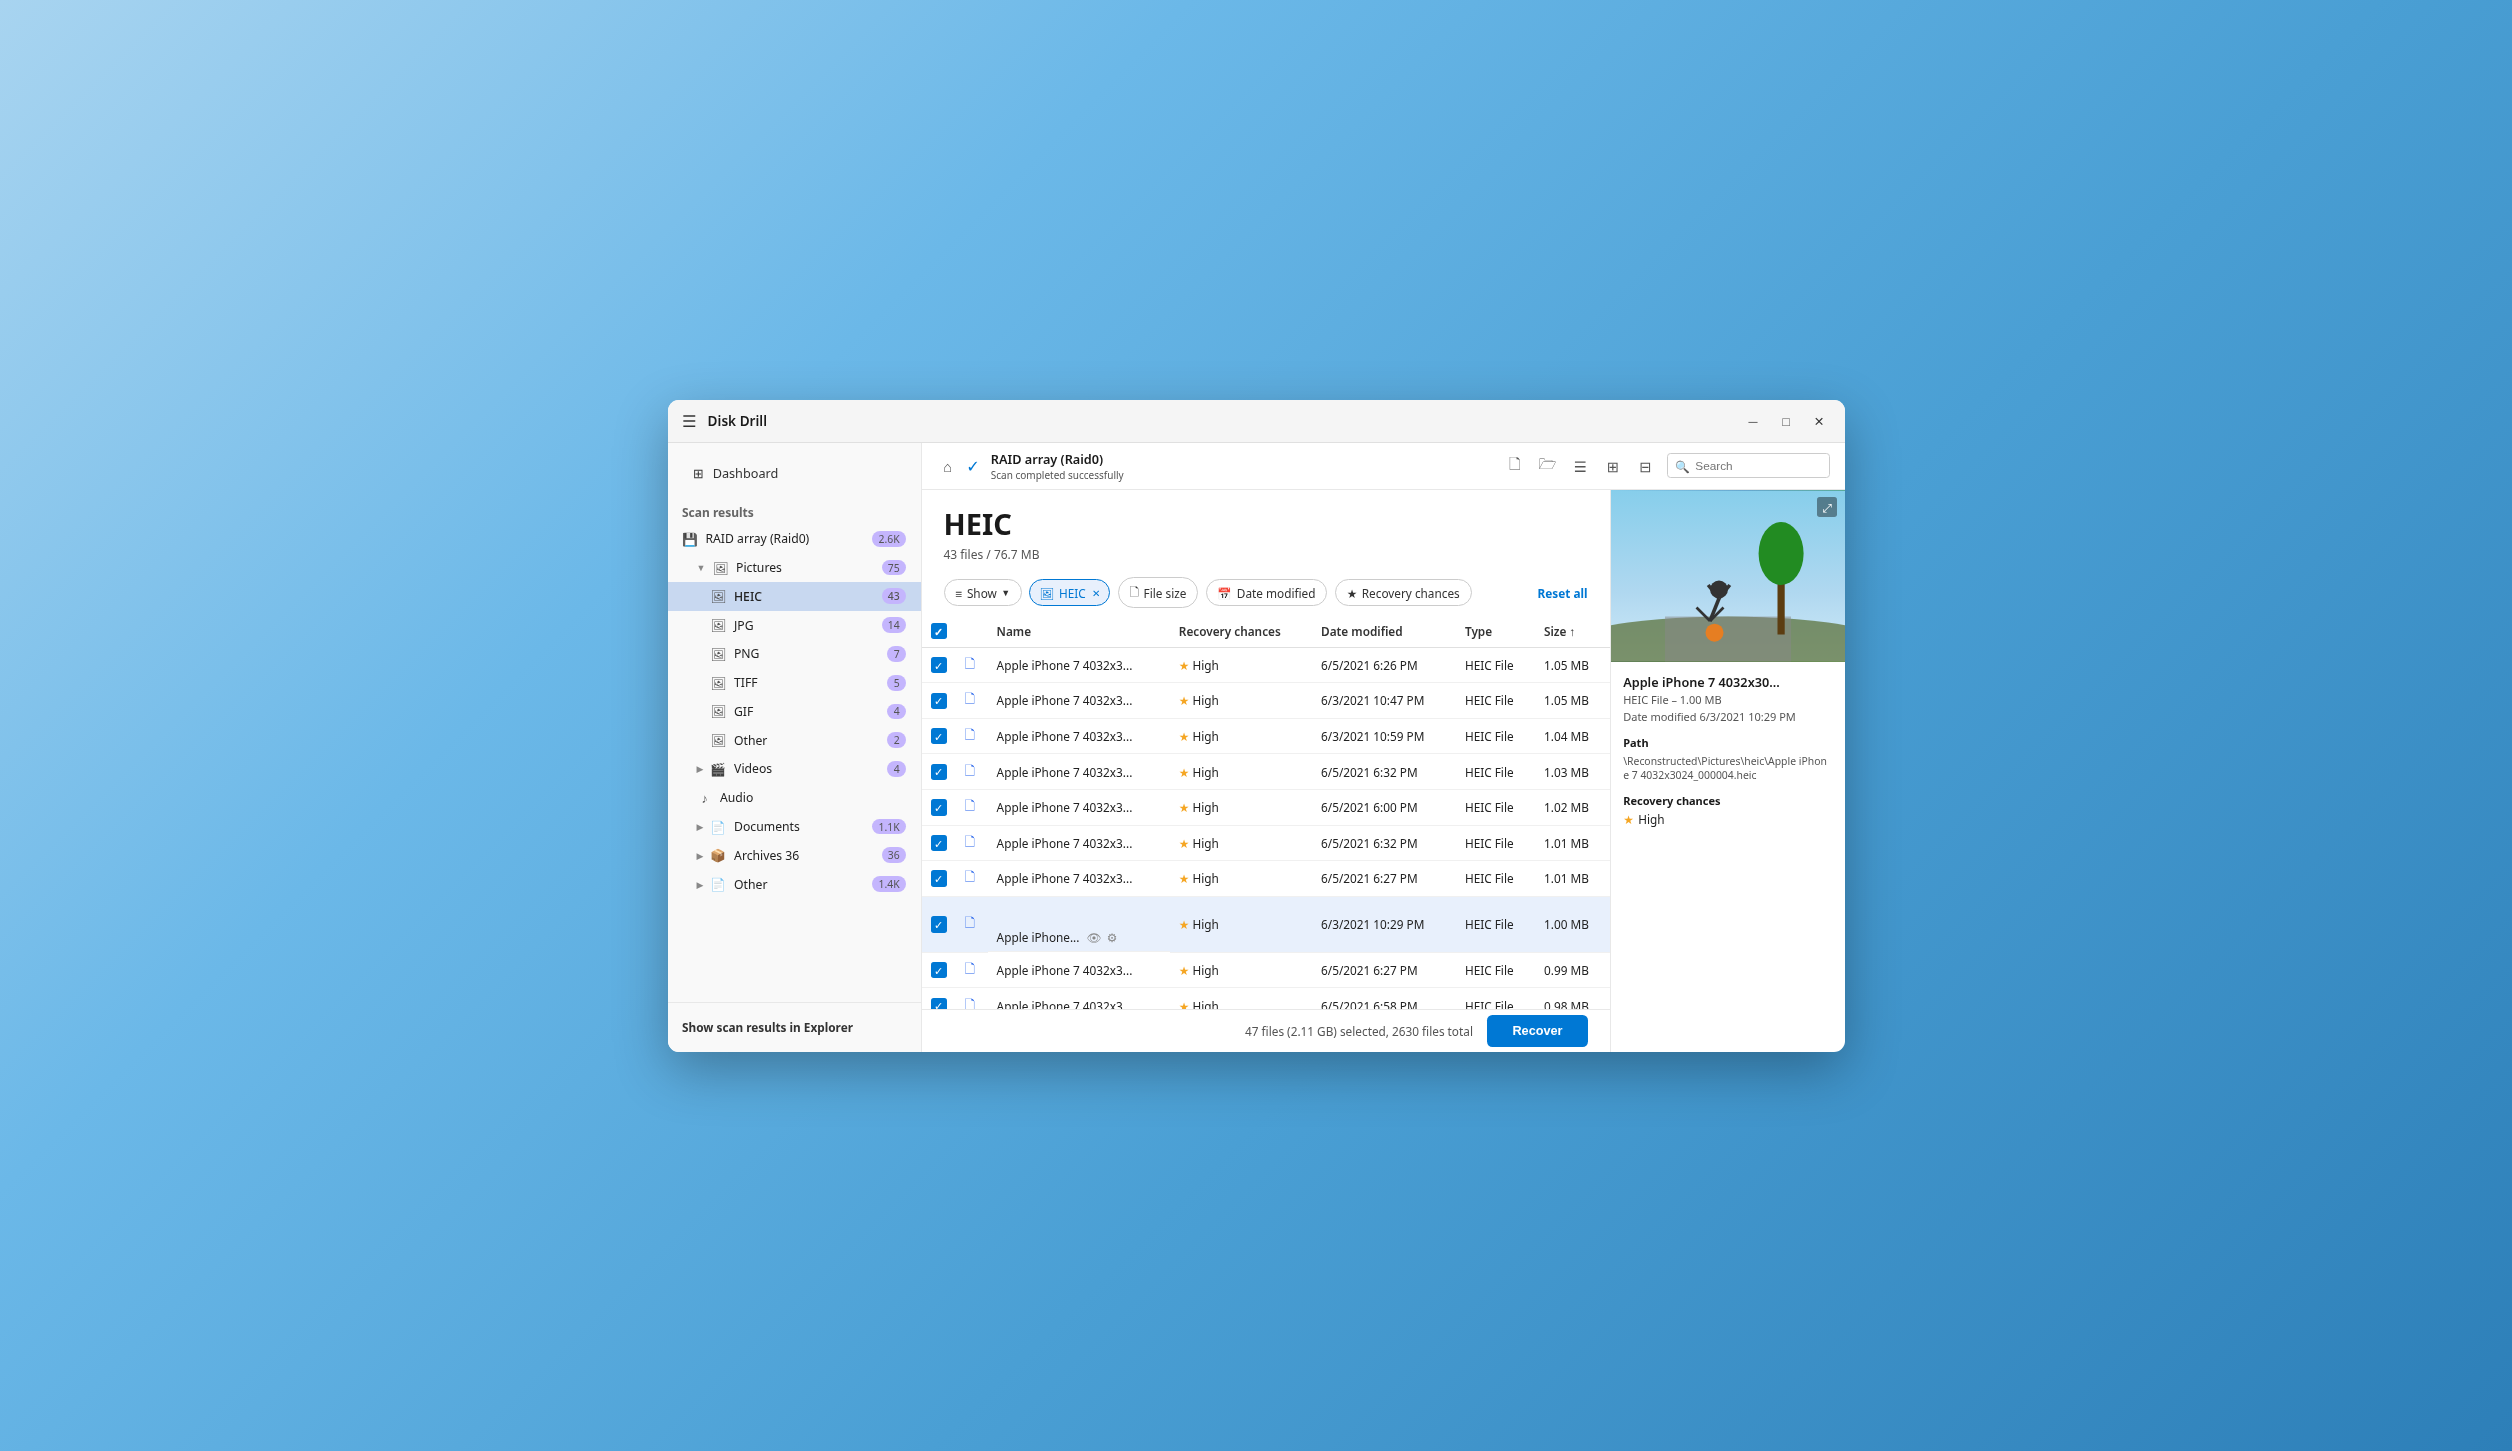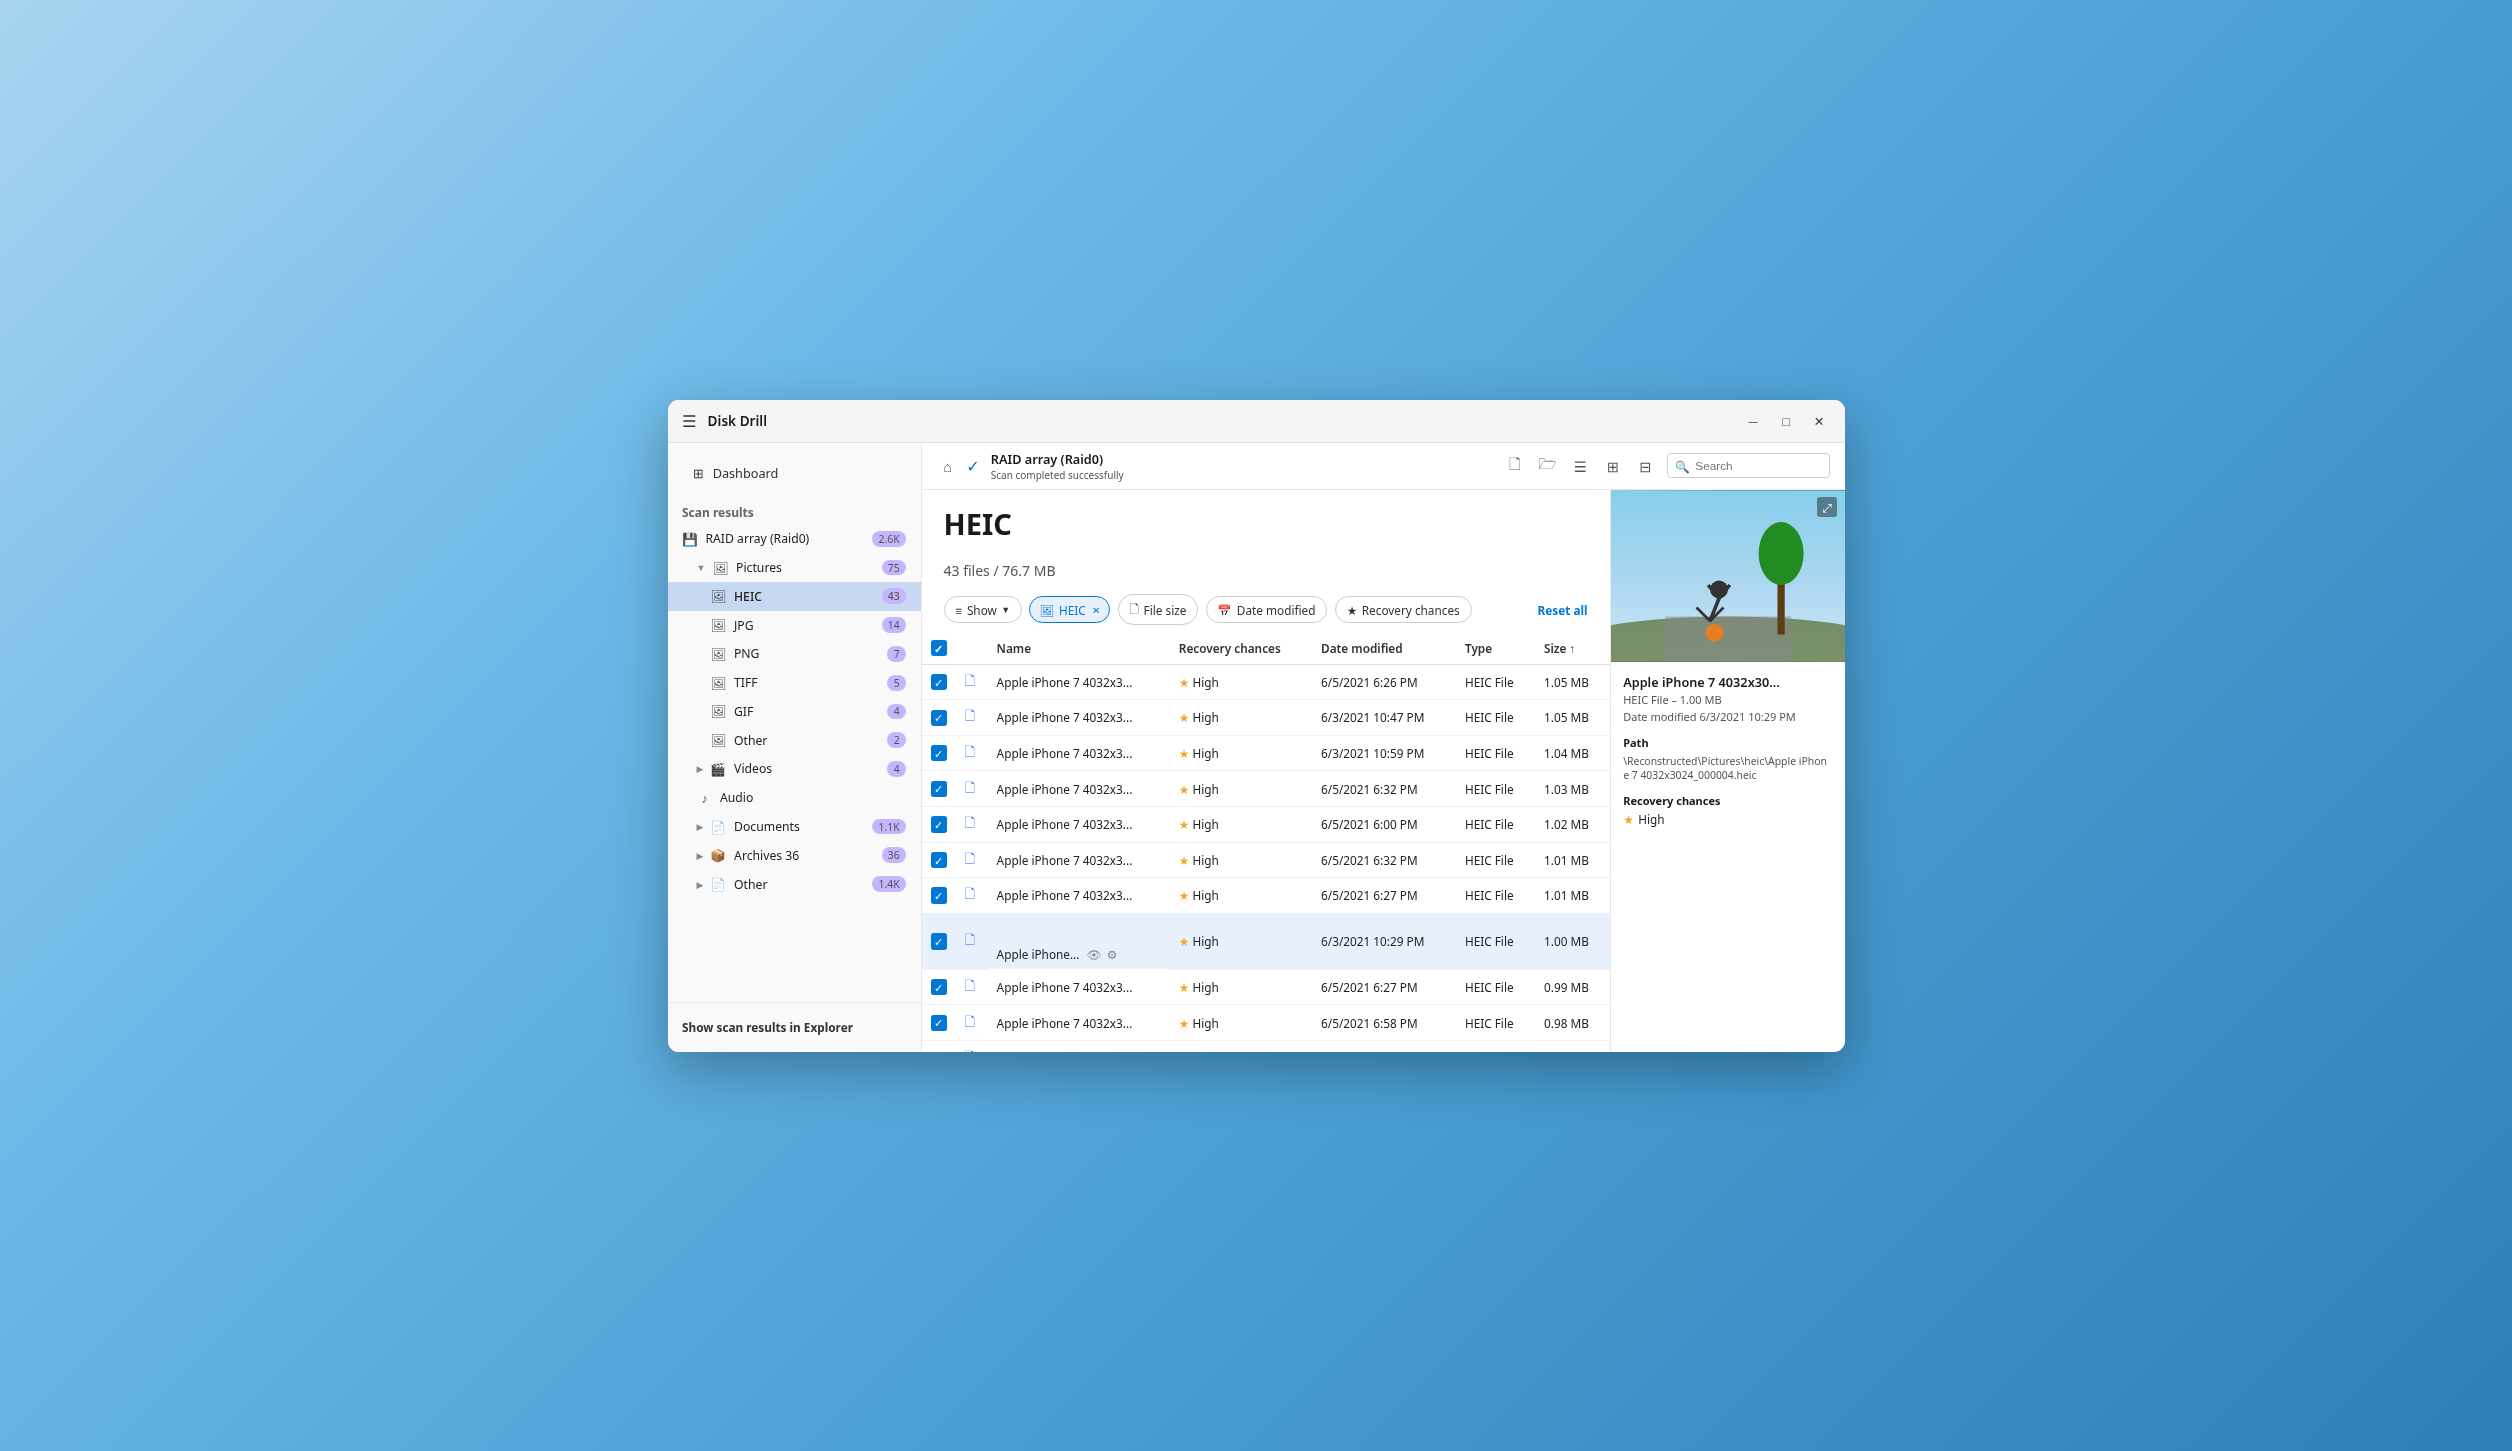--- a/index.html
+++ b/index.html
@@ -231,23 +231,23 @@
     }
     .file-header {
       padding: 14.5px 22px 7.2px;
     }
     .file-title {
       font-size: 29px;
       font-weight: 700;
       color: #1a1a1a;
     }
     .file-subtitle {
-      font-size: 14px;
-      color: #555;
-      margin-top: 18px;
+      font-size: 12px;
+      color: #555;
+      margin-top: 3px;
     }
     .filter-bar {
       display: flex;
       align-items: center;
       padding: 7.2px 22px;
       gap: 7.2px;
       flex-wrap: wrap;
     }
     .filter-btn {
       display: flex;
@@ -775,20 +775,24 @@
          <td>Apple iPhone 7 4032x3...</td>
       <td> High</td>
       <td>11/4/2021 5:20 PM</td>
       <td>HEIC File</td>
       <td>978 KB</td>
     </tr>
                 </tbody>
             </table>
           </div>
 
+          <div class="status-bar">
+            <div class="status-text">47 files (2.11 GB) selected, 2630 files total</div>
+            <button class="recover-btn">Recover</button>
+          </div>
         </div>
 
         <div class="preview-panel">
           <div class="preview-image-wrap">
             <div class="preview-image-placeholder">
               <svg width="235" height="172" viewBox="0 0 260 190" xmlns="http://www.w3.org/2000/svg">
                 <defs>
                   <linearGradient id="sky" x1="0" y1="0" x2="0" y2="1">
                     <stop offset="0%" stop-color="#87ceeb"></stop>
                     <stop offset="60%" stop-color="#b0d8f0"></stop>

